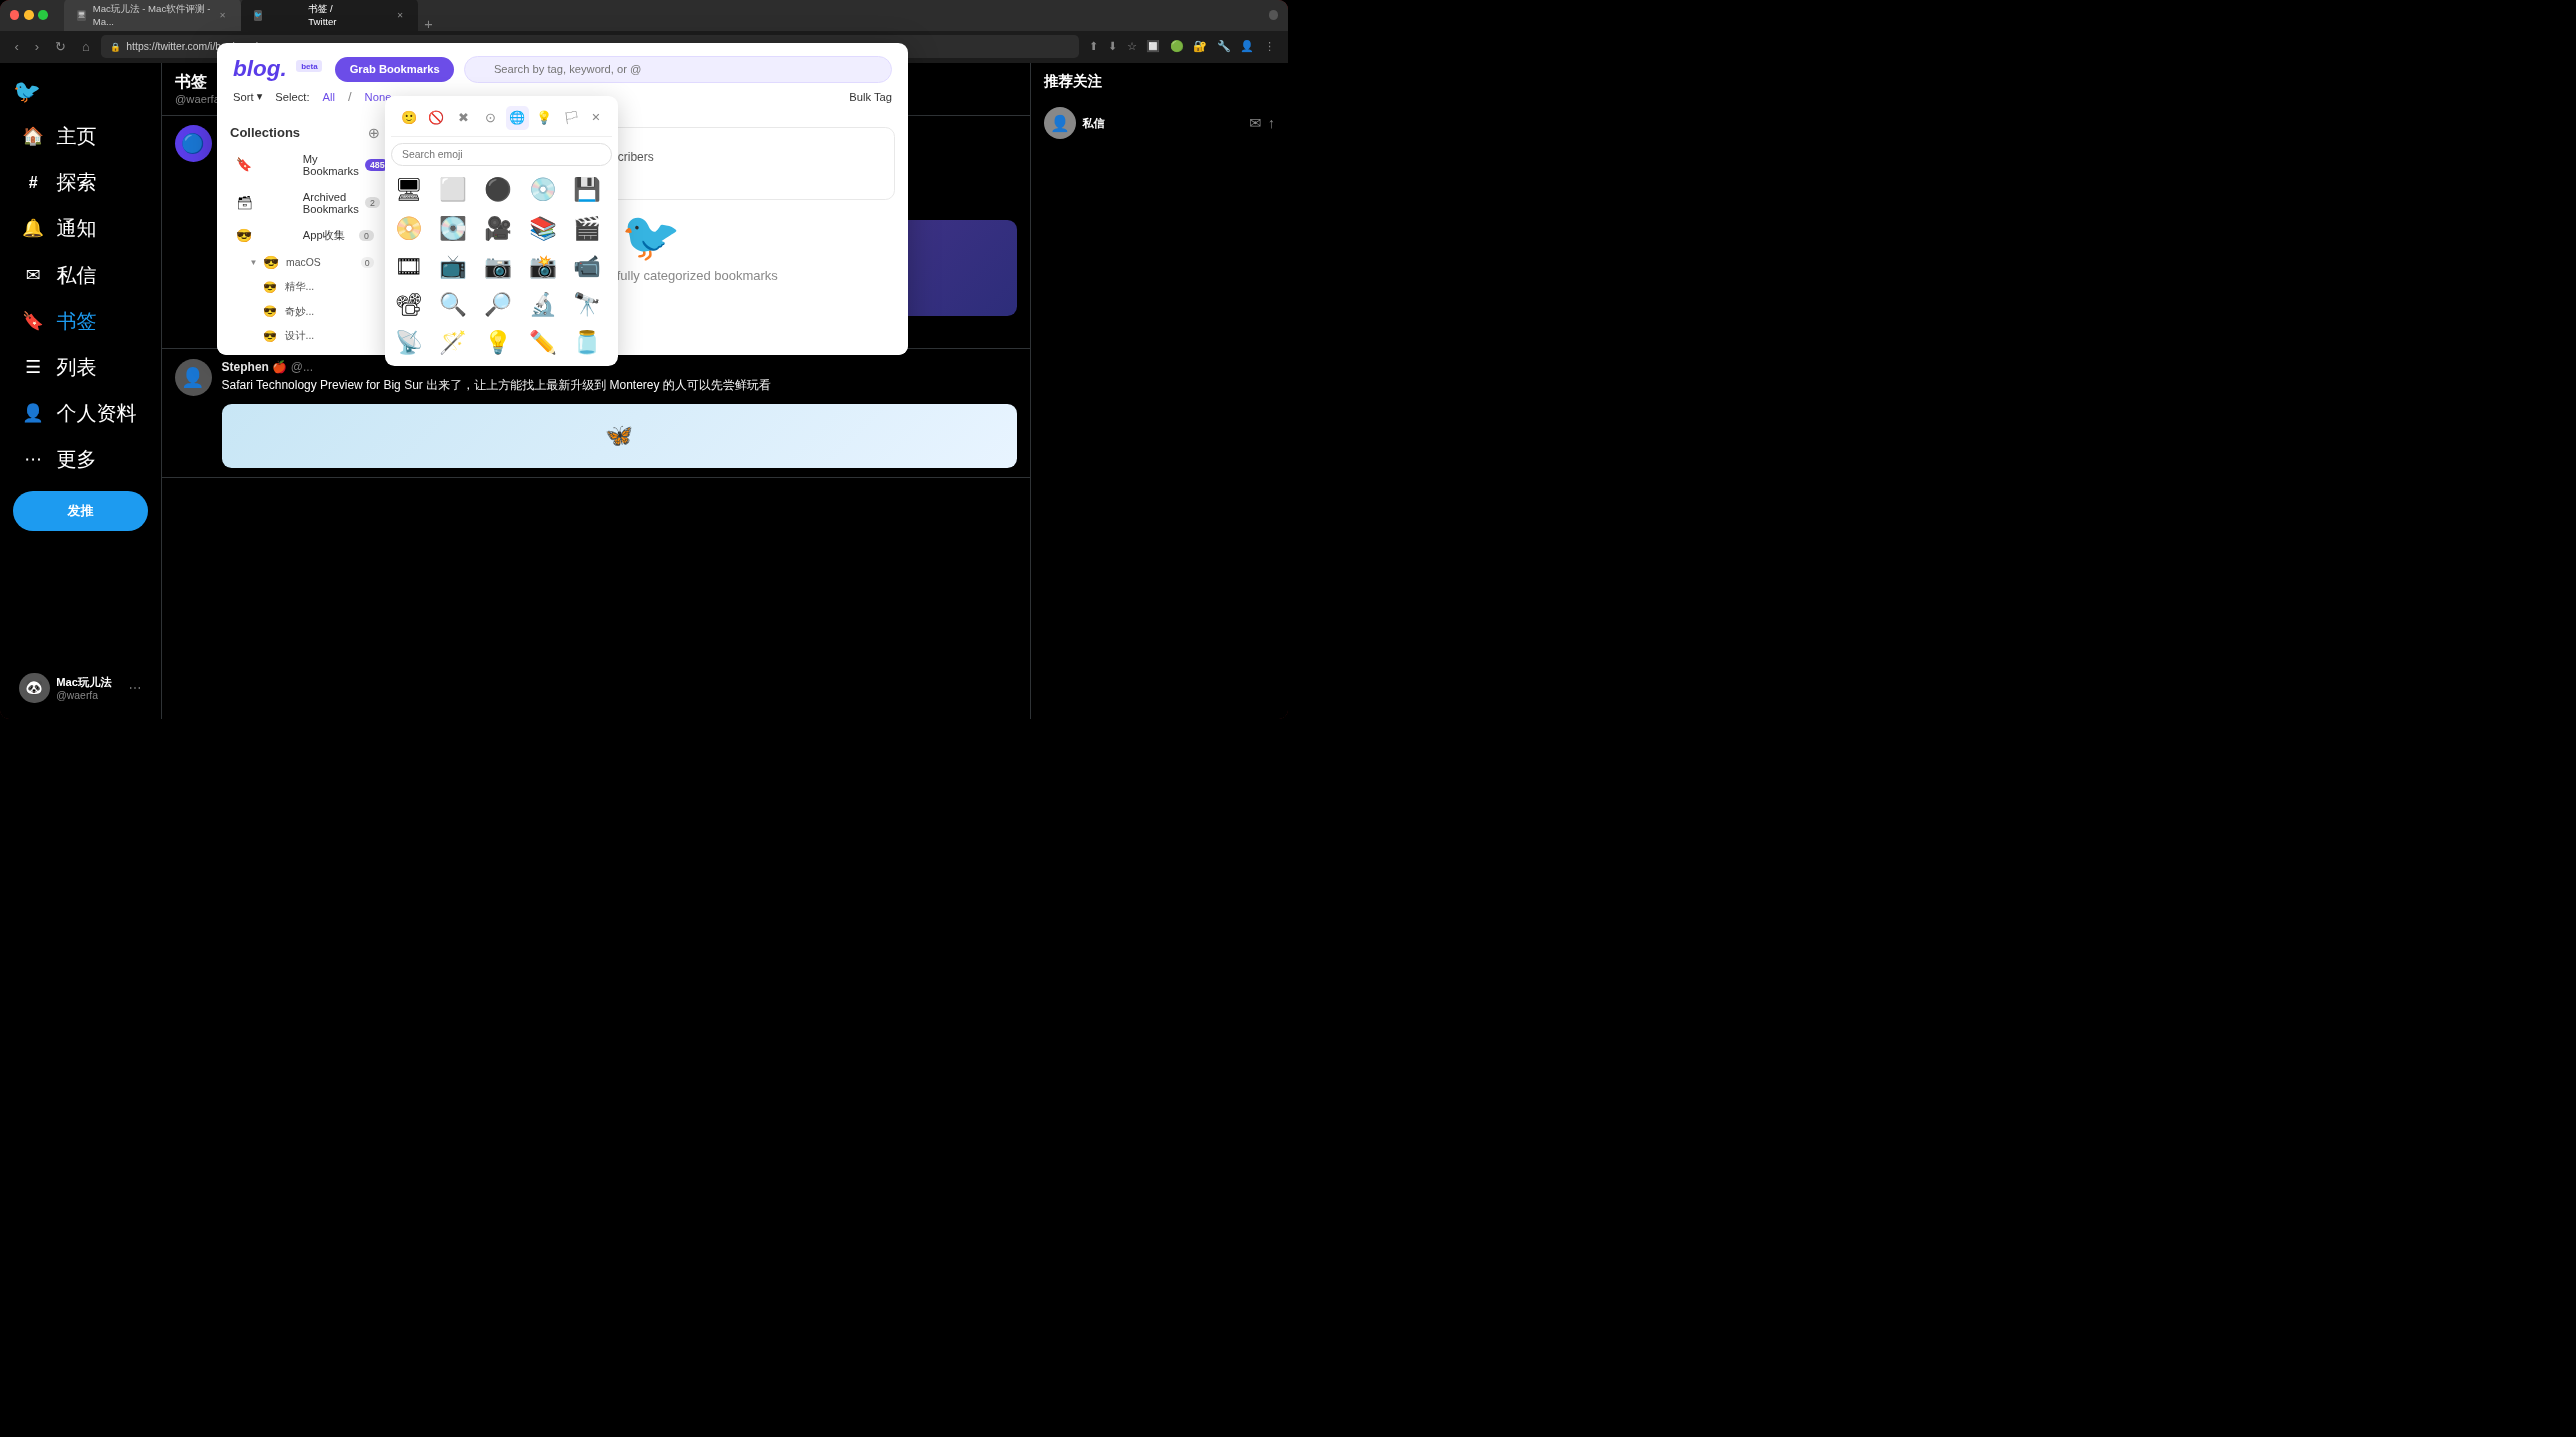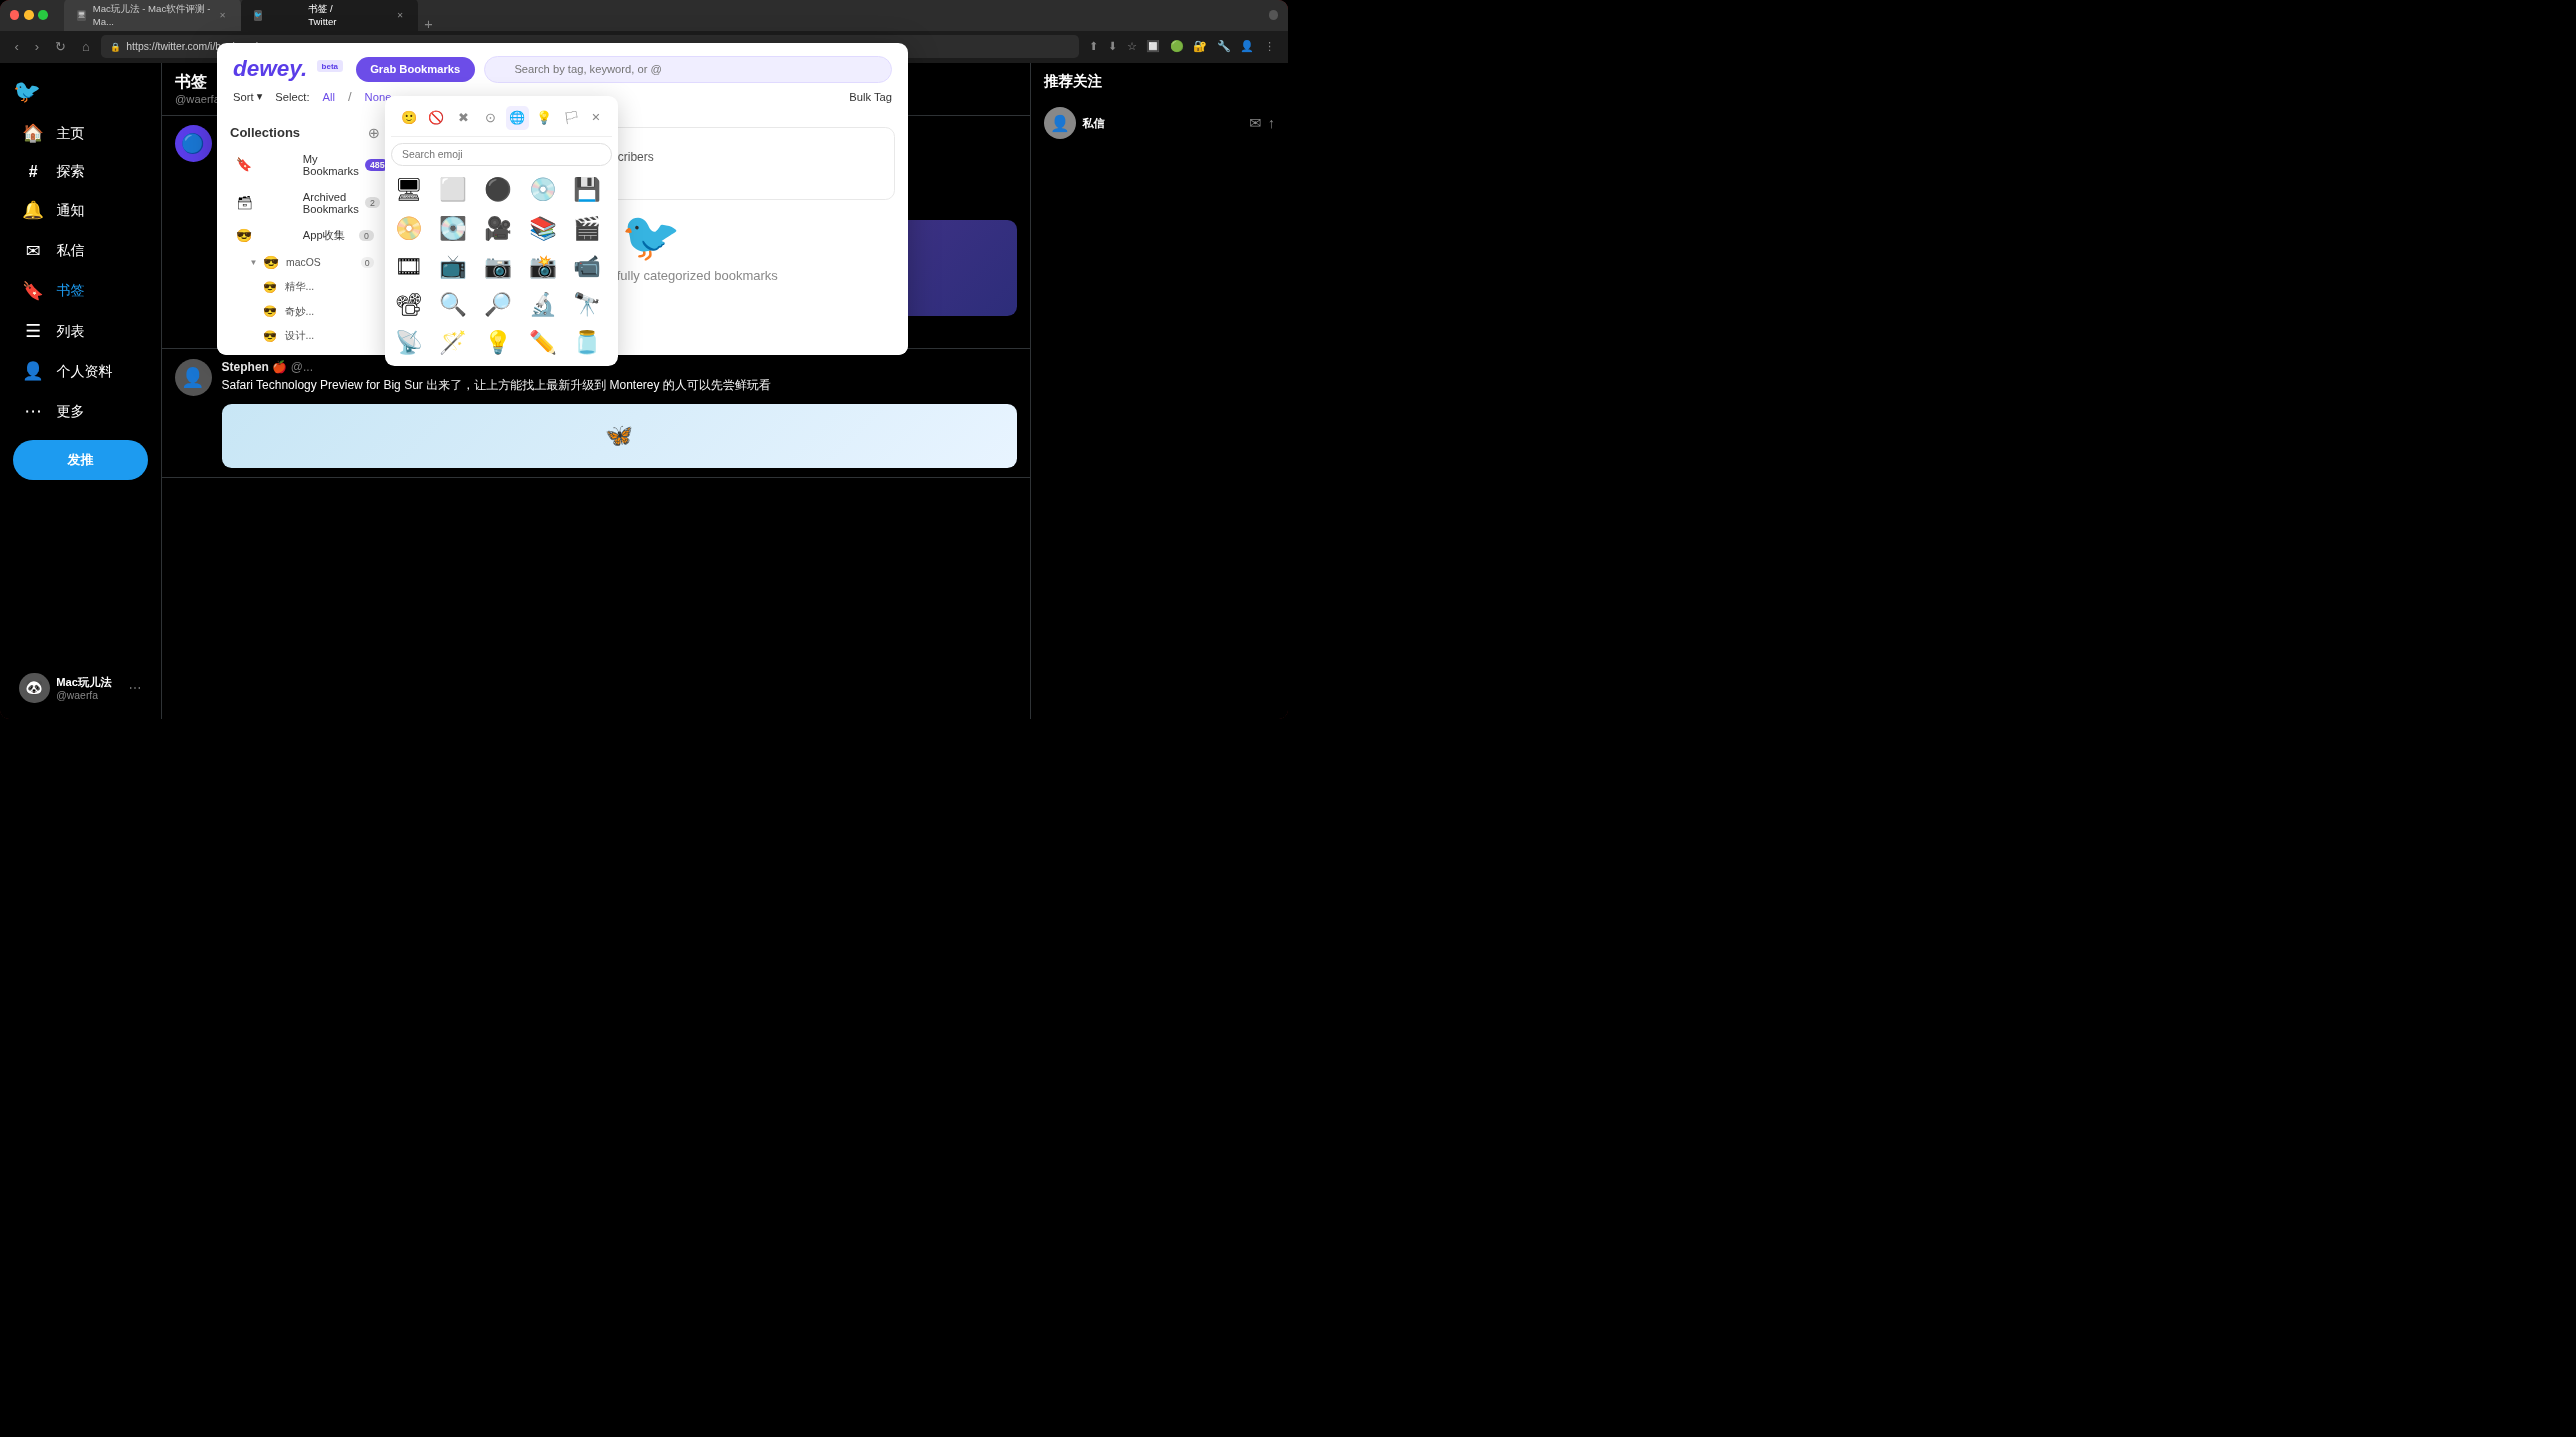--- a/index.html
+++ b/index.html
@@ -30,21 +30,21 @@
 
     
     .browser-content { flex: 1; display: flex; overflow: hidden; background: #000; }
 
     
     .twitter-sidebar { background: #000; width: 161px; flex-shrink: 0; padding: 9.6px 13px; display: flex; flex-direction: column; gap: 3.2px; }
     .twitter-logo { color: #1d9bf0; font-size: 22.5px; padding: 6.4px 0; }
     .twitter-nav-item { display: flex; align-items: center; gap: 13px; padding: 8px 9.6px; border-radius: 24px; color: #fff; font-size: 14.5px; cursor: pointer; text-decoration: none; }
     .twitter-nav-item.active { color: #1d9bf0; }
     .twitter-nav-icon { width: 21px; display: flex; align-items: center; justify-content: center; font-size: 17.7px; }
-    .twitter-nav-label { font-size: 14px; font-weight: 400; }
+    .twitter-nav-label { font-size: 20px; font-weight: 400; }
     .tweet-btn { background: #1d9bf0; color: #fff; border: none; border-radius: 24px; padding: 11.2px; font-size: 13px; font-weight: 700; cursor: pointer; margin-top: 6.4px; width: 100%; }
     .twitter-profile { display: flex; align-items: center; gap: 6.4px; margin-top: auto; padding: 6.4px; border-radius: 24px; cursor: pointer; }
     .profile-avatar { width: 30.5px; height: 30.5px; border-radius: 50%; background: #555; overflow: hidden; display: flex; align-items: center; justify-content: center; font-size: 14.5px; }
     .profile-info { flex: 1; }
     .profile-name { font-size: 11.2px; font-weight: 700; color: #fff; }
     .profile-handle { font-size: 10.4px; color: #888; }
     .profile-more { color: #888; }
 
     
     .twitter-main { flex: 1; background: #000; border-left: 0.8px solid #2f3336; border-right: 0.8px solid #2f3336; overflow-y: auto; min-width: 0; }
@@ -287,21 +287,21 @@
           <span class="msg-icon">✉</span>
           <span class="msg-icon">↑</span>
         </div>
       </div>
     </div>
   </div>
 </div>
 
 <div class="dewey-overlay">
   <div class="dewey-header">
-    <span class="dewey-logo">dewey.</span>
+    <span class="dewey-logo">blog.</span>
     <span class="dewey-beta">beta</span>
     <button class="grab-bookmarks-btn">Grab Bookmarks</button>
     <div class="dewey-search-wrap">
       <span class="dewey-search-icon">🔍</span>
       <input class="dewey-search" style="width: 100%; border: 0.8px solid rgb(224, 218, 255); border-radius: 16px; padding: 6.4px 13px 6.4px 29px; font-size: 11.2px; color: rgb(102, 102, 102); background: rgb(240, 238, 255); outline: none;" placeholder="Search by tag, keyword, or @">
     </div>
   </div>
 
   <div class="dewey-toolbar">
     <button class="dewey-sort-btn">

